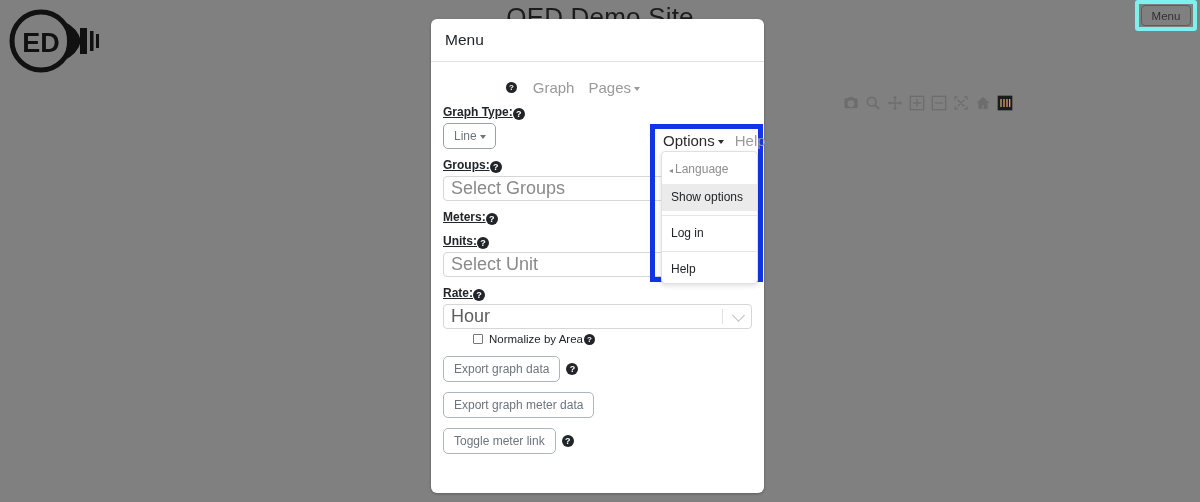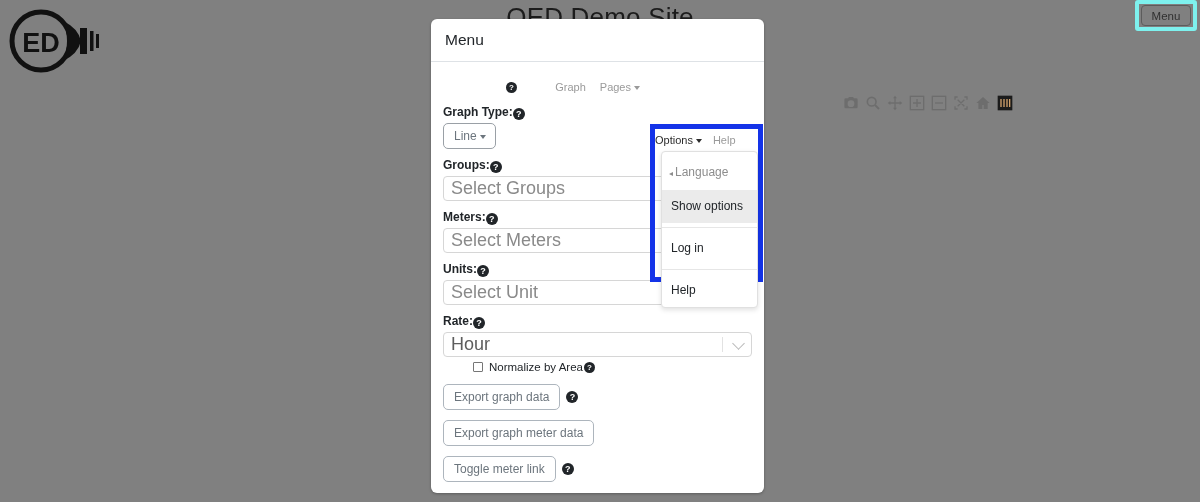--- a/index.html
+++ b/index.html
@@ -57,35 +57,35 @@
 
   #menu-panel-body { padding:10px 12px 0 12px; position:relative; }
 
   
   .nav-row {
     display:flex; align-items:center; height:24px; margin:3px 0 6px 0;
     position:relative;
   }
   .nav-help-icon { margin-left:63px; }
   .nav-links { margin-left:auto; display:flex; align-items:center; gap:14px; padding-right:2px; }
-  .nav-link { font-size:11px; color:#9a9a9a; white-space:nowrap; }
+  .nav-link { font-size:15px; color:#9a9a9a; white-space:nowrap; }
   .nav-link.active { color:#2b2b2b; }
   .caret { display:inline-block; margin-left:3px; border-left:3.5px solid transparent;
            border-right:3.5px solid transparent; border-top:4px solid currentColor;
            vertical-align:middle; }
 
   
   .help-ic { display:inline-block; width:11px; height:11px; border-radius:50%;
     background:#212529; color:#fff; font-size:8px; line-height:11px; text-align:center;
     font-weight:bold; vertical-align:-1px; font-family:"Liberation Sans", sans-serif; }
   .help-ic.big { width:12px; height:12px; line-height:12px; font-size:9px; }
 
   
   .field { margin-bottom:9px; }
-  .field-label { font-size:12px; font-weight:bold; color:#212529; margin-bottom:3px; display:block; }
+  .field-label { font-size:12px; font-weight:bold; color:#212529; margin-bottom:3px; display:block;text-decoration:underline; }
 
   .gt-button {
     border:1px solid #9aa0a6; border-radius:5px; background:#fff;
     color:#6c757d; font-size:12px; padding:5px 9px 5px 10px; min-width:45px;
     font-family:"Liberation Sans", sans-serif; text-align:left;
   }
 
   .select-box {
     height:25px; border:1px solid #d6d6d6; border-radius:4px; background:#fff;
     display:flex; align-items:center; position:relative;
@@ -106,28 +106,28 @@
   }
   .btn-row { display:flex; align-items:center; gap:6px; margin-bottom:10px; }
 
   
   #options-highlight {
     position:absolute; left:219px; top:62px; width:113px; height:158px;
     border:5px solid #1433e8; z-index:40; pointer-events:none;
   }
   #options-nav-wrap {
     position:absolute; left:224px; top:67px; width:103px; height:22px;
-    background:#fff; z-index:41; display:flex; align-items:center; gap:11px; padding-left:0;
+    background:#fff; z-index:41; display:flex; align-items:center; gap:11px; padding-left:8px;
   }
   #options-dropdown {
     position:absolute; left:230px; top:89px; width:97px; z-index:41;
     background:#fff; border:1px solid #e0e0e0; border-radius:4px;
     box-shadow:0 2px 5px rgba(0,0,0,.12); padding:4px 0 0 0;
   }
-  .dd-item { font-size:12px; color:#212529; padding:6px 9px; line-height:21px; white-space:nowrap; }
+  .dd-item { font-size:12px; color:#212529; padding:6px 9px; line-height:15px; white-space:nowrap; }
   .dd-item.muted { color:#8d8d8d; padding-left:7px; }
   .dd-item.hover { background:#ebebeb; }
   .dd-divider { height:1px; background:#e6e6e6; margin:4px 0; }
   .dd-arrow { font-size:8px; color:#8d8d8d; margin-right:2px; }
 </style>
 </head>
 <body>
 
 <div id="bg-page">
 
@@ -210,25 +210,20 @@
       <label class="field-label"><span>Groups:</span><span class="help-ic big">?</span></label>
       <div class="select-box">
         <span class="placeholder">Select Groups</span>
         <span class="sep"></span>
         <span class="chev"></span>
       </div>
     </div>
 
     <div class="field">
       <label class="field-label"><span>Meters:</span><span class="help-ic big">?</span></label>
-      <div class="select-box">
-        <span class="placeholder">Select Meters</span>
-        <span class="sep"></span>
-        <span class="chev"></span>
-      </div>
     </div>
 
     <div class="field">
       <label class="field-label"><span>Units:</span><span class="help-ic big">?</span></label>
       <div class="select-box">
         <span class="placeholder">Select Unit</span>
         <span class="sep"></span>
         <span class="chev"></span>
       </div>
     </div>

